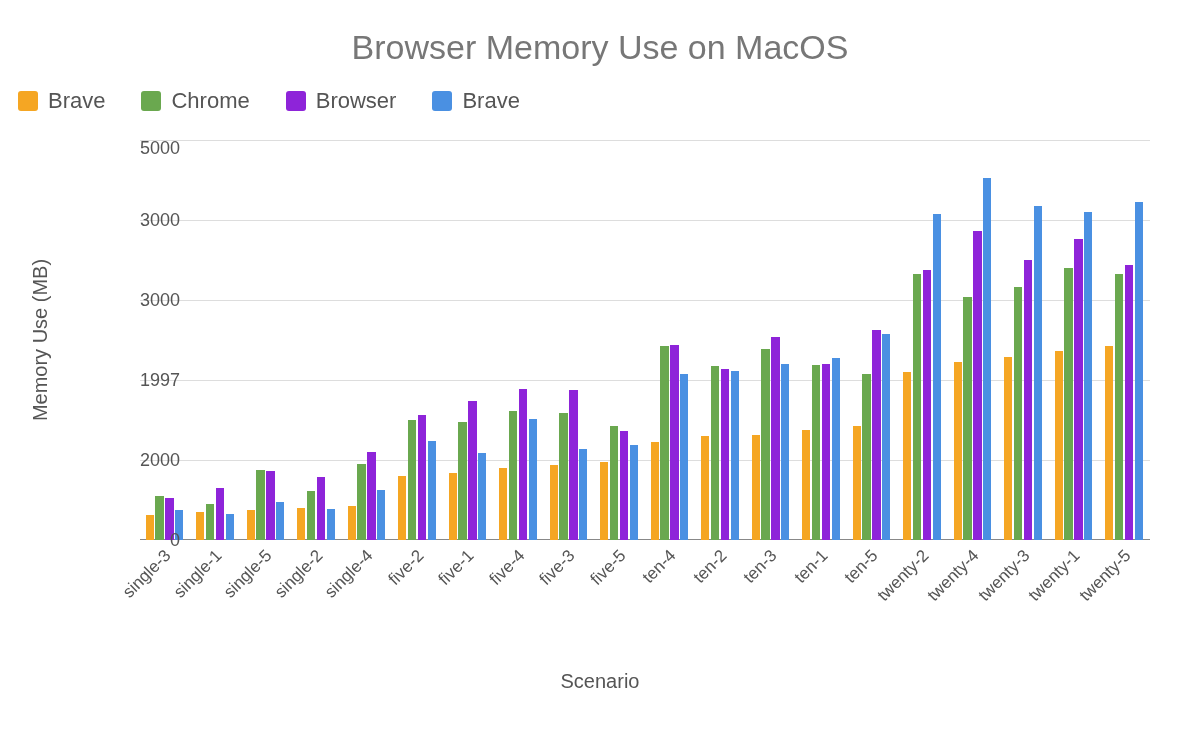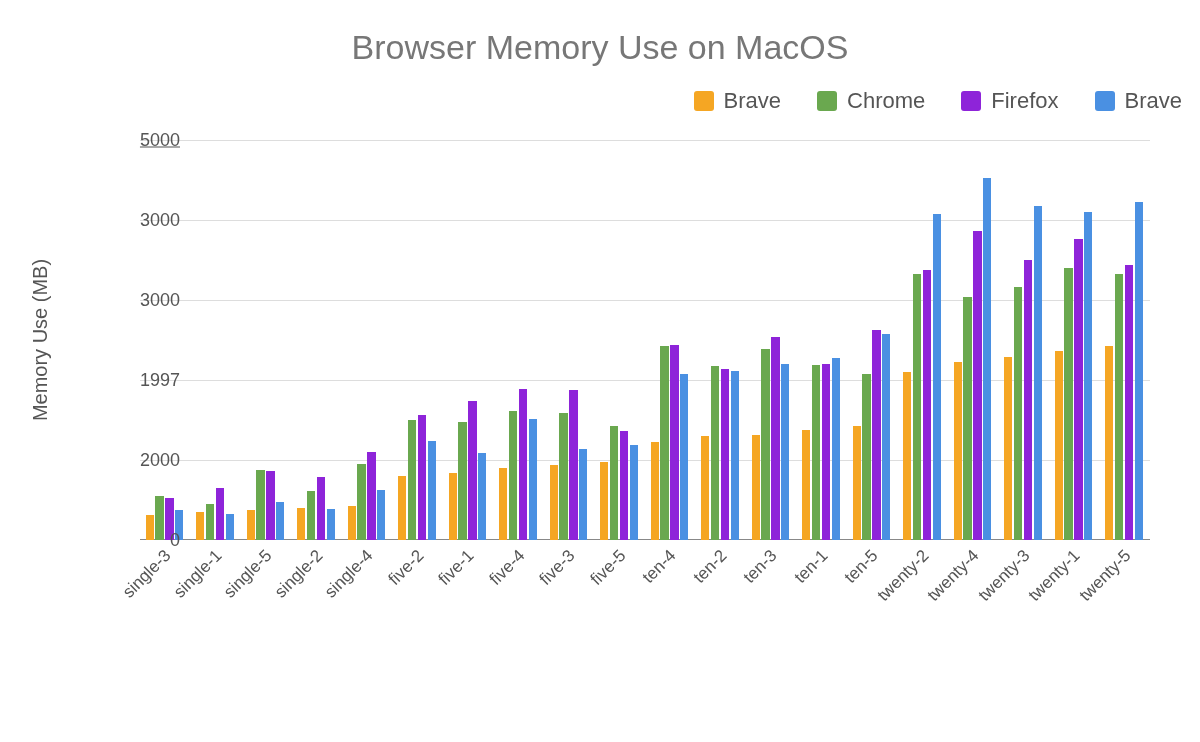--- a/index.html
+++ b/index.html
@@ -25,21 +25,21 @@
     text-align: center;
     font-size: 34px;
     color: #777;
     font-weight: 400;
   }
   .legend {
     position: absolute;
     top: 88px;
     left: 0;
     width: 100%;
-    text-align: right;
+    text-align: left;
     font-size: 22px;
     color: #555;
   }
   .legend .item {
     display: inline-flex;
     align-items: center;
     margin: 0 18px;
   }
   .legend .swatch {
     width: 20px;
@@ -123,27 +123,28 @@
   <div class="title">Browser Memory Use on MacOS</div>
 
   <div class="legend"><span class="item">
         <span class="swatch" style="background: rgb(245, 166, 35);"></span>
         <span>Brave</span>
       </span><span class="item">
         <span class="swatch" style="background: rgb(106, 168, 79);"></span>
         <span>Chrome</span>
       </span><span class="item">
         <span class="swatch" style="background: rgb(142, 36, 217);"></span>
-        <span>Firefox</span>
+        <span>Browser</span>
       </span><span class="item">
         <span class="swatch" style="background: rgb(74, 144, 226);"></span>
         <span>Brave</span>
       </span></div>
 
   <div class="ylabel">Memory Use (MB)</div>
+  <div class="xlabel">Scenario</div>
 
   <div class="plot">
     <div class="baseline"></div>
   <div class="grid-line" style="top: 320px;"></div>
       <div class="grid-line" style="top: 240px;"></div>
       <div class="grid-line" style="top: 160px;"></div>
       <div class="grid-line" style="top: 80px;"></div>
       <div class="grid-line" style="top: 0px;"></div>
       <div class="group" style="left: 0px; width: 50.5px;">
         <div class="bar" style="left: 5.555px; width: 8.3475px; height: 24.8px; background: rgb(245, 166, 35);"></div>
@@ -264,21 +265,21 @@
         <div class="bar" style="left: 15.4025px; width: 8.3475px; height: 266.4px; background: rgb(106, 168, 79);"></div>
         <div class="bar" style="left: 25.25px; width: 8.3475px; height: 275.2px; background: rgb(142, 36, 217);"></div>
         <div class="bar" style="left: 35.0975px; width: 8.3475px; height: 337.6px; background: rgb(74, 144, 226);"></div>
       </div>
     </div>
 <div class="ytick" style="top: 540px;">0</div>
     <div class="ytick" style="top: 460px;">2000</div>
     <div class="ytick" style="top: 380px;">1997</div>
     <div class="ytick" style="top: 300px;">3000</div>
     <div class="ytick" style="top: 220px;">3000</div>
-    <div class="ytick" style="top: 140px; text-decoration: underline;">5000</div>
+    <div class="ytick" style="top: 148px;">5000</div>
     <div class="xtick" style="left: 161.25px; width: 0px;">
       <span style="position: absolute; right: 0px;">single-3</span>
     </div>
     <div class="xtick" style="left: 211.75px; width: 0px;">
       <span style="position: absolute; right: 0px;">single-1</span>
     </div>
     <div class="xtick" style="left: 262.25px; width: 0px;">
       <span style="position: absolute; right: 0px;">single-5</span>
     </div>
     <div class="xtick" style="left: 312.75px; width: 0px;">

